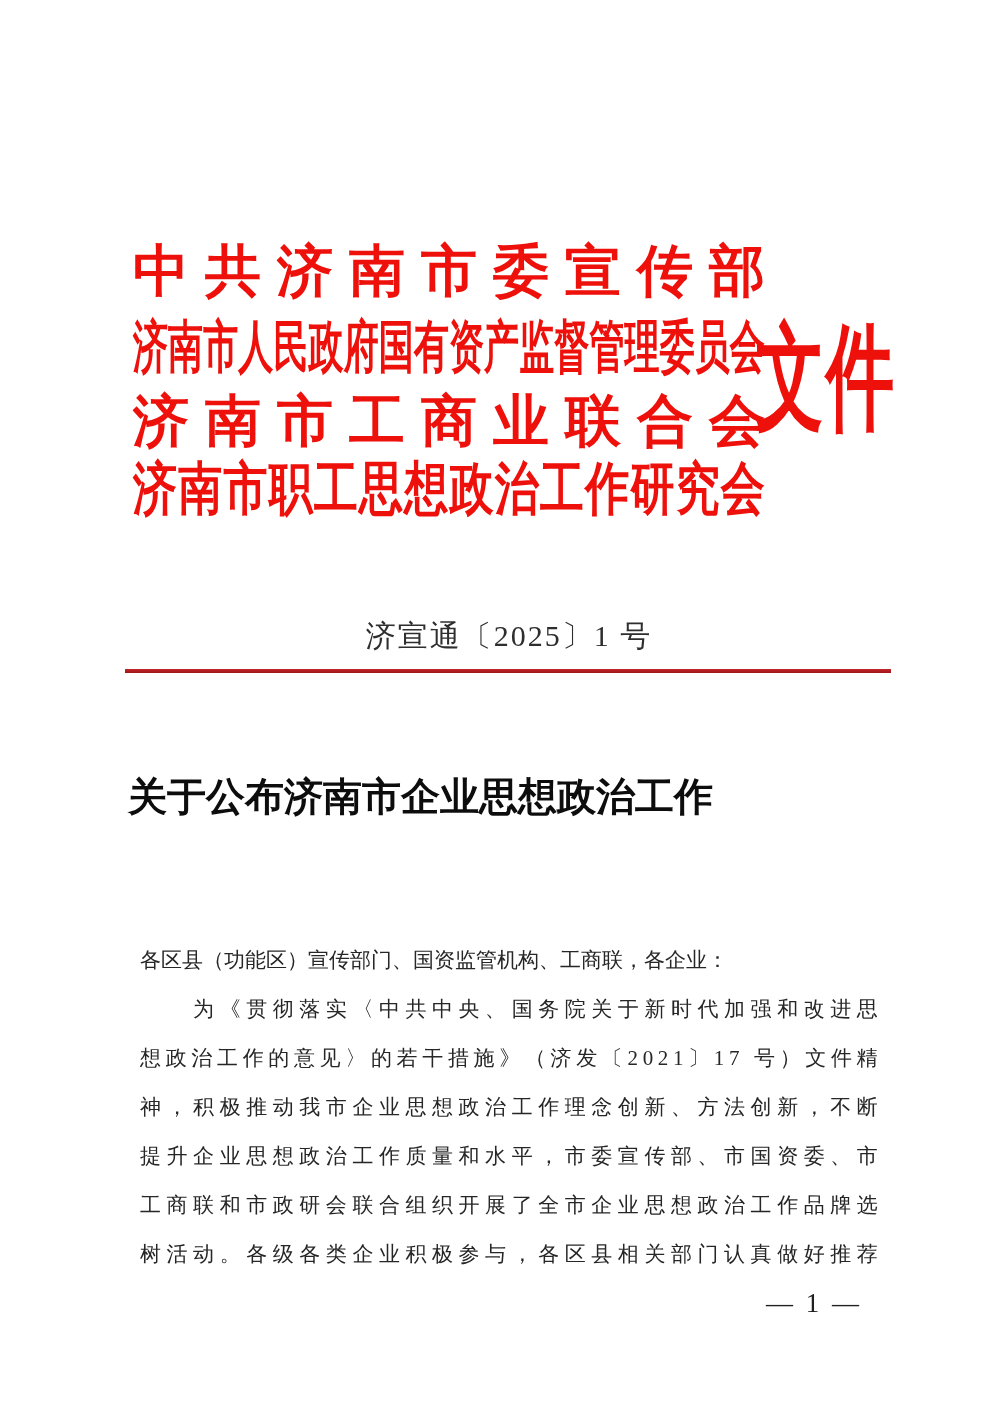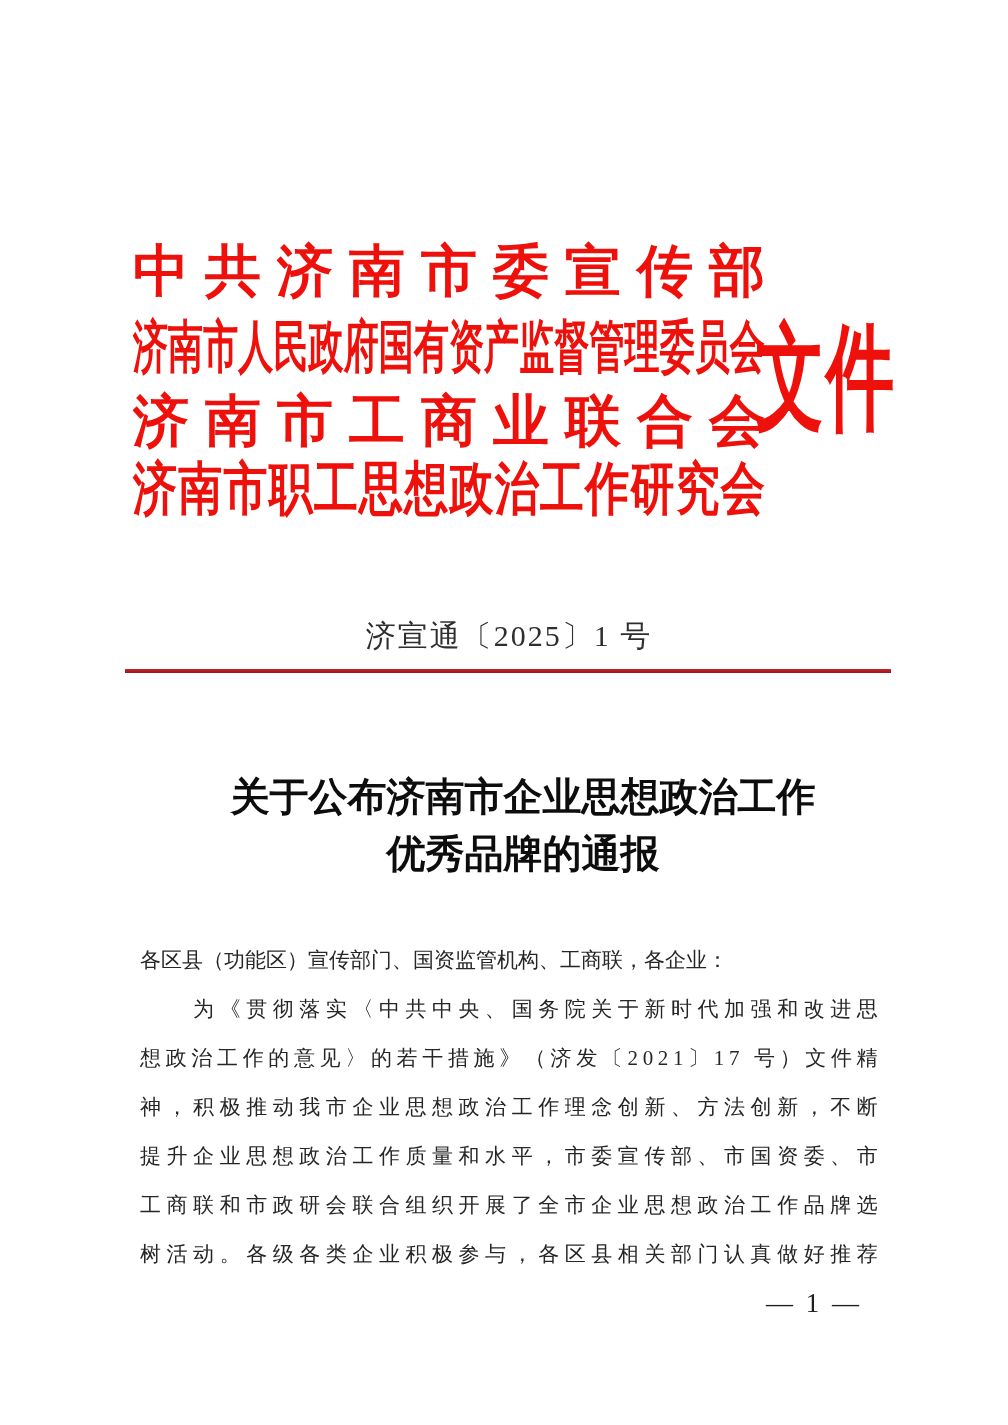--- a/index.html
+++ b/index.html
@@ -67,24 +67,23 @@
     left: 125px;
     top: 669px;
     width: 766px;
     height: 4px;
     background: linear-gradient(#c5262b, #9d1418);
   }
 
   
   .doc-title {
     position: absolute;
-    left: 154px;
+    left: 128px;
     top: 768px;
     width: 738px;
-    text-align: center;
     font-size: 39px;
     font-weight: 700;
     color: #0d0d0d;
     line-height: 57px;
   }
 
   
   .body-block {
     position: absolute;
     left: 140px;
@@ -179,21 +178,20 @@
     </div>
 
   <div class="doc-word">文件</div>
 
   <div class="doc-number">济宣通〔2025〕1 号</div>
 
   <div class="red-rule"></div>
 
   <div class="doc-title">
     <div>关于公布济南市企业思想政治工作</div>
-    <div>优秀品牌的通报</div>
   </div>
 
   <div class="body-block">
     <div class="body-line">各区县（功能区）宣传部门、国资监管机构、工商联，各企业：</div>
     <div class="body-line justified">
         <span>　</span>
         <span>　</span>
         <span>为</span>
         <span>《</span>
         <span>贯</span>

